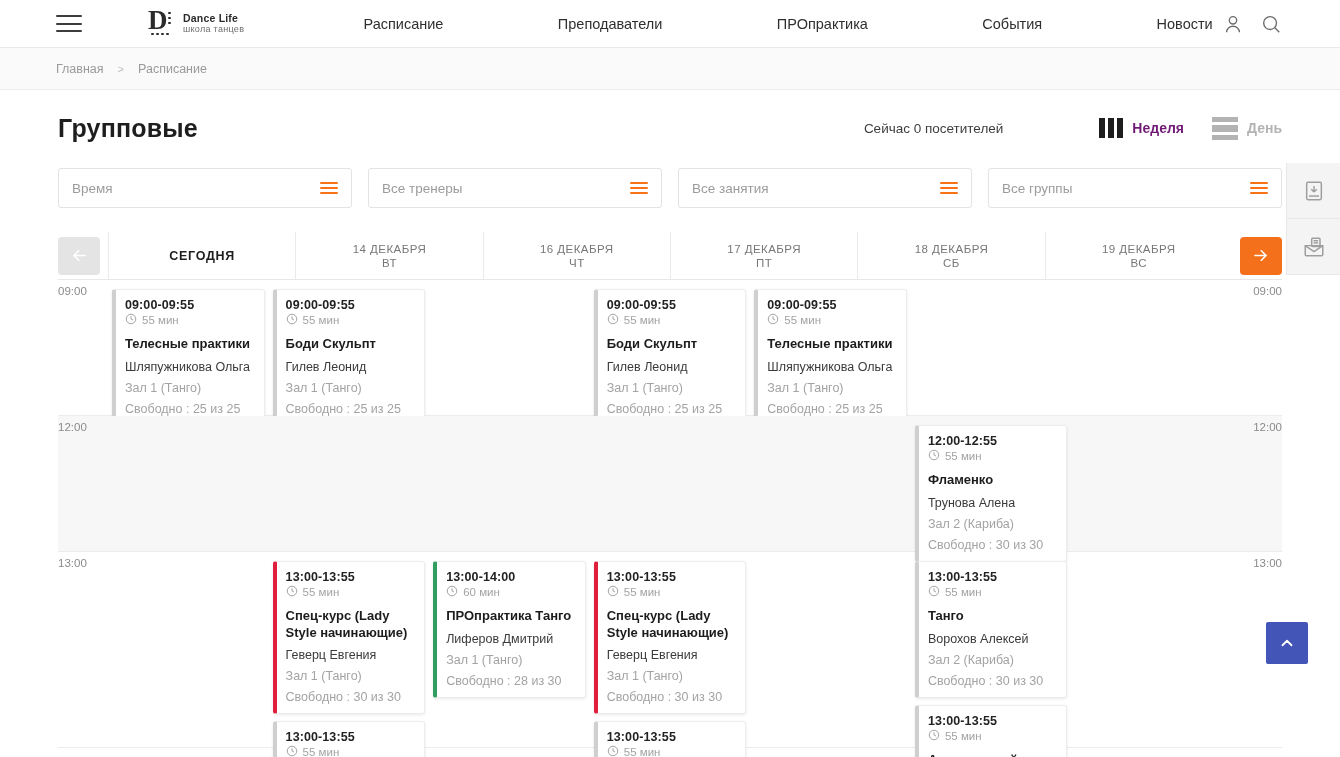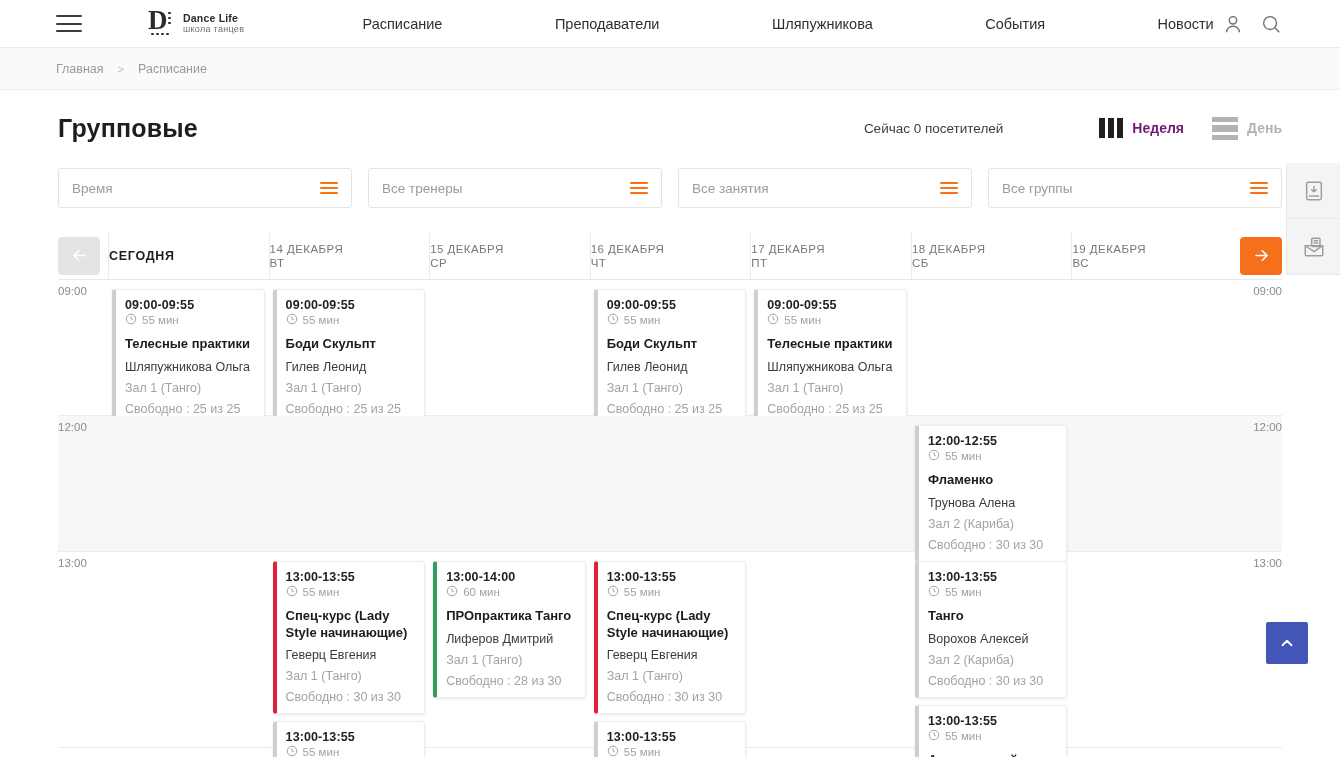--- a/index.html
+++ b/index.html
@@ -84,21 +84,21 @@
   .f-ico i { display: block; width: 18px; height: 2.6px; background: #f97316; border-radius: 1px; }
   .f-ico i.s2 { width: 18px; }
 
   
   .dayrow { display: flex; align-items: stretch; margin: 24px 58px 0 58px;
             border-bottom: 1px solid #e8e8e8; height: 48px; }
   .navbtn { width: 42px; height: 38px; border-radius: 4px; display: flex; align-items: center;
             justify-content: center; cursor: pointer; align-self: center; }
   .navbtn.prev { background: #e4e4e4; color: #ffffff; margin-right: 8px; }
   .navbtn.next { background: #f4701b; color: #ffffff; margin-left: 8px; }
-  .daycell { flex: 1; display: flex; flex-direction: column; 
+  .daycell { flex: 1; display: flex; flex-direction: column; align-items: center;
              justify-content: center; border-left: 1px solid #ebebeb; cursor: pointer; }
   .daycell:first-of-type { border-left: 1px solid #ebebeb; }
   .d-main { font-size: 11.5px; color: #777; letter-spacing: .45px; }
   .d-sub { font-size: 11.5px; color: #777; letter-spacing: .45px; margin-top: 2px; }
   .daycell.today .d-main { font-size: 12.5px; font-weight: 700; color: #1e1e1e; letter-spacing: .7px; }
 
   
   .sched { position: relative; margin: 0 58px; }
   .trow { position: relative; border-bottom: 1px solid #ececec; }
   .trow.shade { background: #f7f7f7; }
@@ -163,21 +163,21 @@
       </div>
       <div class="logo-text">
         <div class="logo-title">Dance Life</div>
         <div class="logo-sub">школа танцев</div>
       </div>
     </div>
 
     <div class="navlinks">
       <div class="navlink">Расписание</div>
       <div class="navlink">Преподаватели</div>
-      <div class="navlink">Шляпужникова</div>
+      <div class="navlink">ПРОпрактика</div>
       <div class="navlink">События</div>
       <div class="navlink">Новости</div>
     </div>
 
     <div class="nav-icons">
       <div class="ico-btn">
         <svg viewBox="0 0 24 24" width="22" height="22" fill="none" stroke="currentColor" stroke-width="1.5">
           <circle cx="12" cy="8" r="4"></circle>
             <path d="M5 21c0-4 3.2-6.5 7-6.5S19 17 19 21"></path>
         </svg>
@@ -263,24 +263,20 @@
         <line x1="19" y1="12" x2="5" y2="12"></line>
           <polyline points="11,18 5,12 11,6"></polyline>
       </svg>
     </div>
     <div class="daycell today">
       <div class="d-main">СЕГОДНЯ</div>
     </div>
     <div class="daycell">
       <div class="d-main">14 ДЕКАБРЯ</div>
       <div class="d-sub">ВТ</div>
-    </div>
-    <div class="daycell">
-      <div class="d-main">15 ДЕКАБРЯ</div>
-      <div class="d-sub">СР</div>
     </div>
     <div class="daycell">
       <div class="d-main">16 ДЕКАБРЯ</div>
       <div class="d-sub">ЧТ</div>
     </div>
     <div class="daycell">
       <div class="d-main">17 ДЕКАБРЯ</div>
       <div class="d-sub">ПТ</div>
     </div>
     <div class="daycell">

